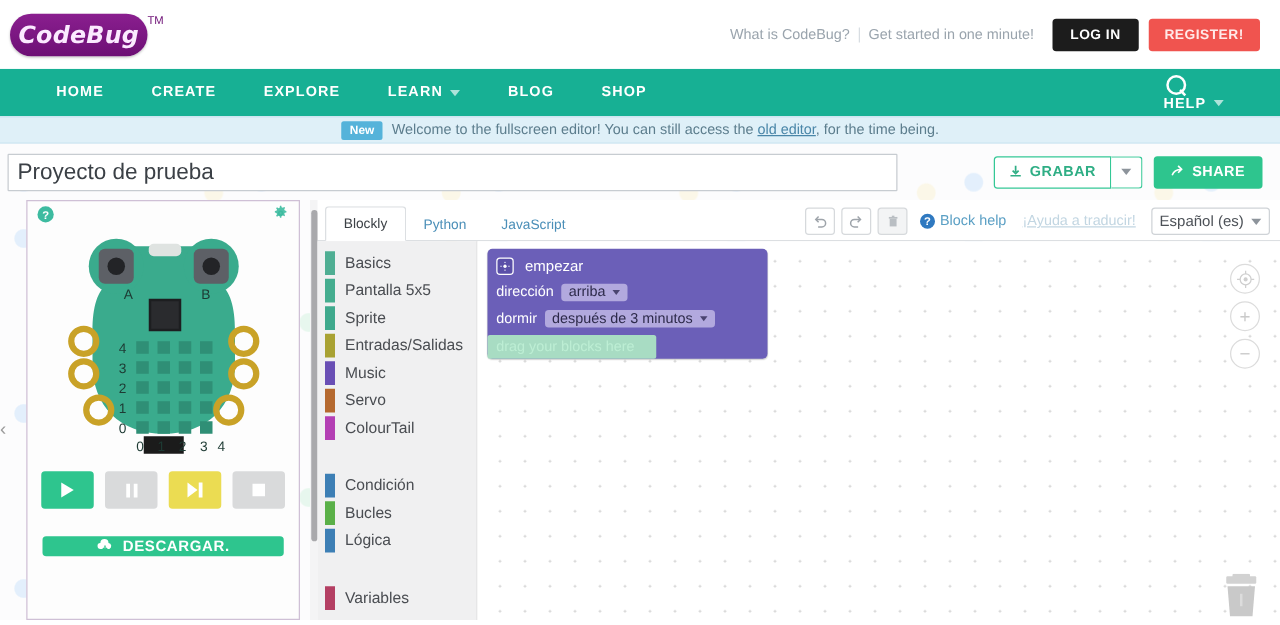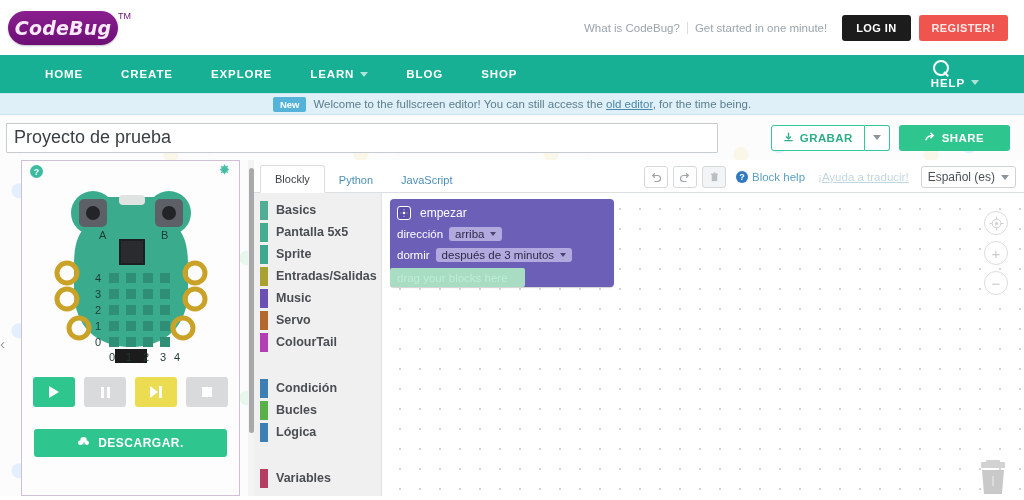--- a/index.html
+++ b/index.html
@@ -153,21 +153,21 @@
     display: flex; align-items: center;
   }
   .caret-grey {
     width: 0; height: 0;
     border-left: 4px solid transparent; border-right: 4px solid transparent;
     border-top: 5px solid #8d949b;
   }
   .btn-share {
     background: #2ec58e; color: #fff;
     font-size: 11.5px; font-weight: bold; letter-spacing: .4px;
-    padding: 7px 26px; border-radius: 3px;
+    padding: 7px 14px; border-radius: 3px;
     display: flex; align-items: center; gap: 6px;
   }
   .dl-ic, .share-ic { width: 11px; height: 11px; }
 
   
   .main { display: flex; height: calc(500px - 55px - 38px - 26px - 45px); }
 
   
   .simwrap { position: relative; width: 248px; flex: 0 0 248px; }
   .collapse-tab {
@@ -220,21 +220,21 @@
     border-bottom: 6px solid transparent; border-left: 8px solid #fff;
     display: block;
   }
   .glyph-step i { width: 3px; height: 12px; background: #fff; display: block; }
   .glyph-stop { width: 10px; height: 10px; background: #fff; }
 
   .btn-descargar {
     margin: 22px 12px 0 12px;
     background: #2ec58e; color: #fff;
     font-size: 12px; font-weight: bold; letter-spacing: .5px;
-    height: 28px; border-radius: 3px;
+    height: 16px; border-radius: 3px;
     display: flex; align-items: center; justify-content: center; gap: 7px;
   }
 
   
   .vdivider {
     flex: 0 0 6px; position: relative; background: #f4f4f5;
   }
   .vdivider::after {
     content:""; position: absolute; left: 1px; top: 8px;
     width: 5px; height: 265px; background: #a9a9ac; border-radius: 3px;
@@ -288,21 +288,20 @@
   }
 
   .workspace { flex: 1; display: flex; min-height: 0; position: relative; }
 
   
   .toolbox {
     flex: 0 0 128px;
     background: #f0f0f1;
     border-right: 1px solid #e2e2e3;
     padding-top: 6px;
-    font-weight: bold;
   }
   .cat {
     display: flex; align-items: center; gap: 8px;
     height: 22px; padding-left: 6px;
   }
   .cat .sw { width: 8px; height: 19px; flex: 0 0 8px; }
   .cat .nm { font-size: 12.5px; color: #4a4d52; white-space: nowrap; }
   .cat.gap { margin-top: 24px; }
 
   

